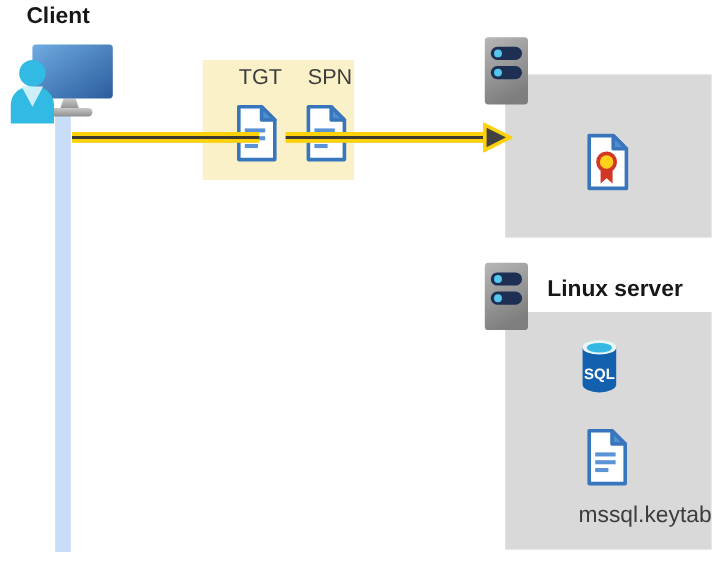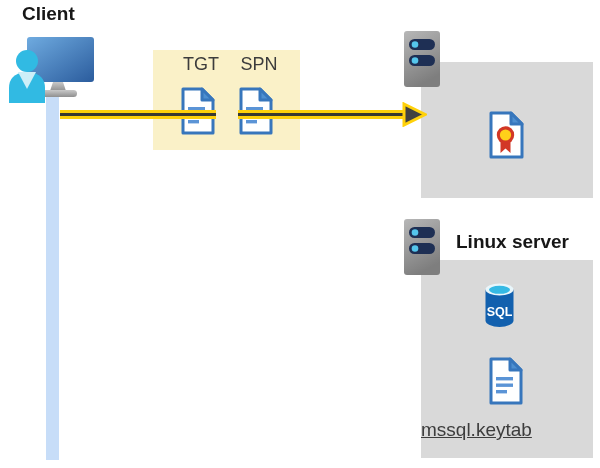--- a/index.html
+++ b/index.html
@@ -7,25 +7,25 @@
     position:relative;width:600px;height:468px;background:#ffffff;overflow:hidden;
     font-family:"Liberation Sans",sans-serif;
   }
   .abs{position:absolute;}
   
   .title{font-weight:bold;font-size:19px;color:#171717;line-height:22px;}
   .client-title{left:22px;top:3px;width:80px;text-align:left;}
   .dc-title{left:456px;top:6px;width:138px;}
   .linux-title{left:456px;top:231px;width:140px;white-space:nowrap;}
   .ticket-label{font-size:18px;color:#3c3c3c;top:4px;width:44px;text-align:center;}
-  .keytab-label{left:421px;top:419px;width:172px;text-align:left;font-size:19px;color:#3d3d3d;text-decoration:underline;}
+  .keytab-label{left:421px;top:419px;width:172px;text-align:right;font-size:19px;color:#3d3d3d;}
   
   .vline{left:46px;top:94px;width:13px;height:366px;background:#c7ddf8;z-index:0;}
   
-  .ticket-box{left:153px;top:50px;width:147px;height:100px;background:#faf1c8;z-index:0;}
+  .ticket-box{left:169px;top:50px;width:126px;height:100px;background:#faf1c8;z-index:0;}
   
   .arrow-seg{top:110px;height:9px;z-index:1;
     background:linear-gradient(to bottom,#ffd10a 0 3px,#3a3a30 3px 6px,#ffd10a 6px 9px);}
   .seg-a{left:60px;width:156px;}
   .seg-b{left:238px;width:166px;}
   .arrow-head{left:402px;top:102px;z-index:1;}
   
   .gray-box{background:#d9d9d9;z-index:0;}
   .dc-box{left:421px;top:62px;width:172px;height:136px;}
   .linux-box{left:421px;top:260px;width:172px;height:198px;}

